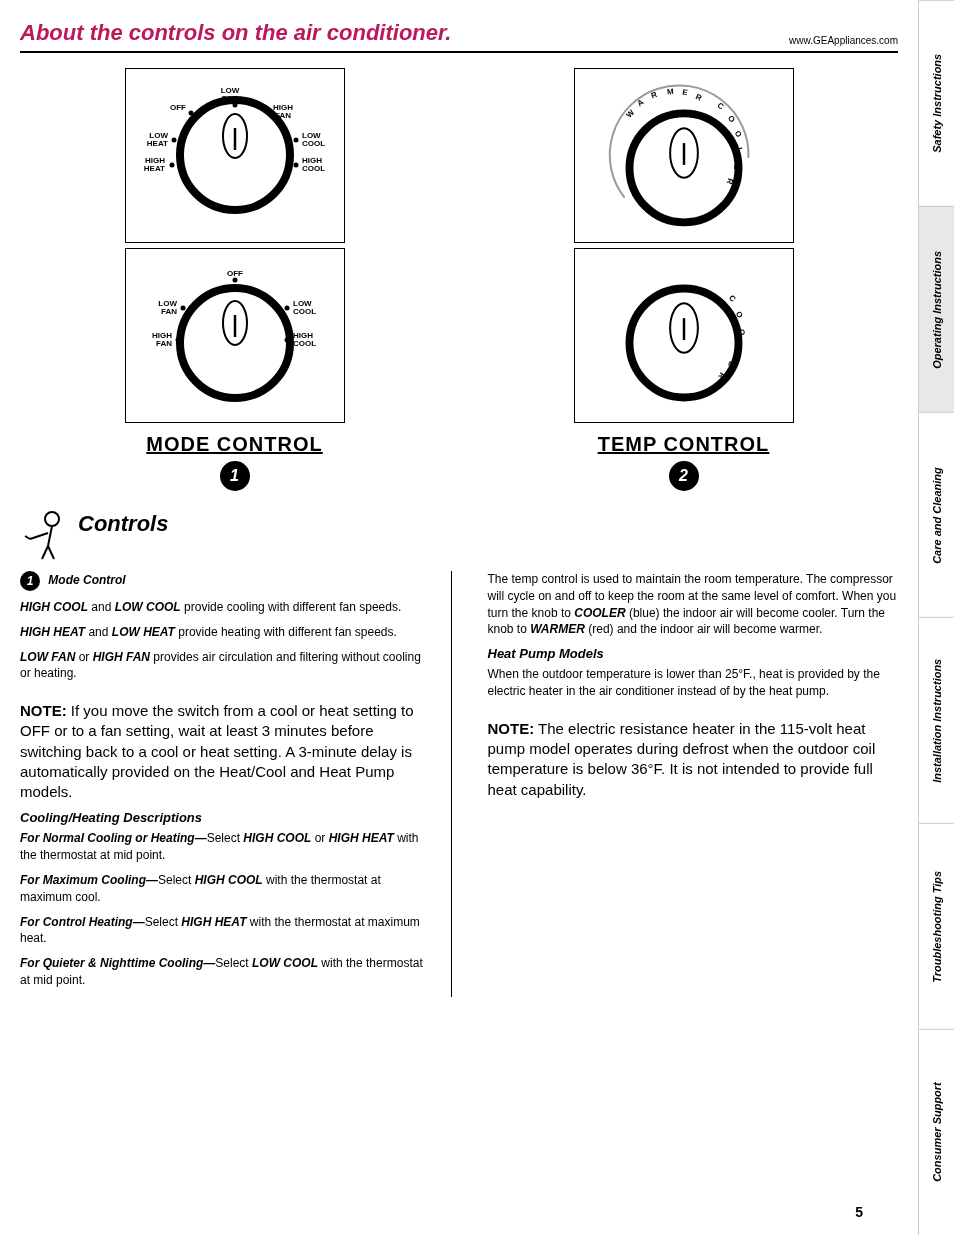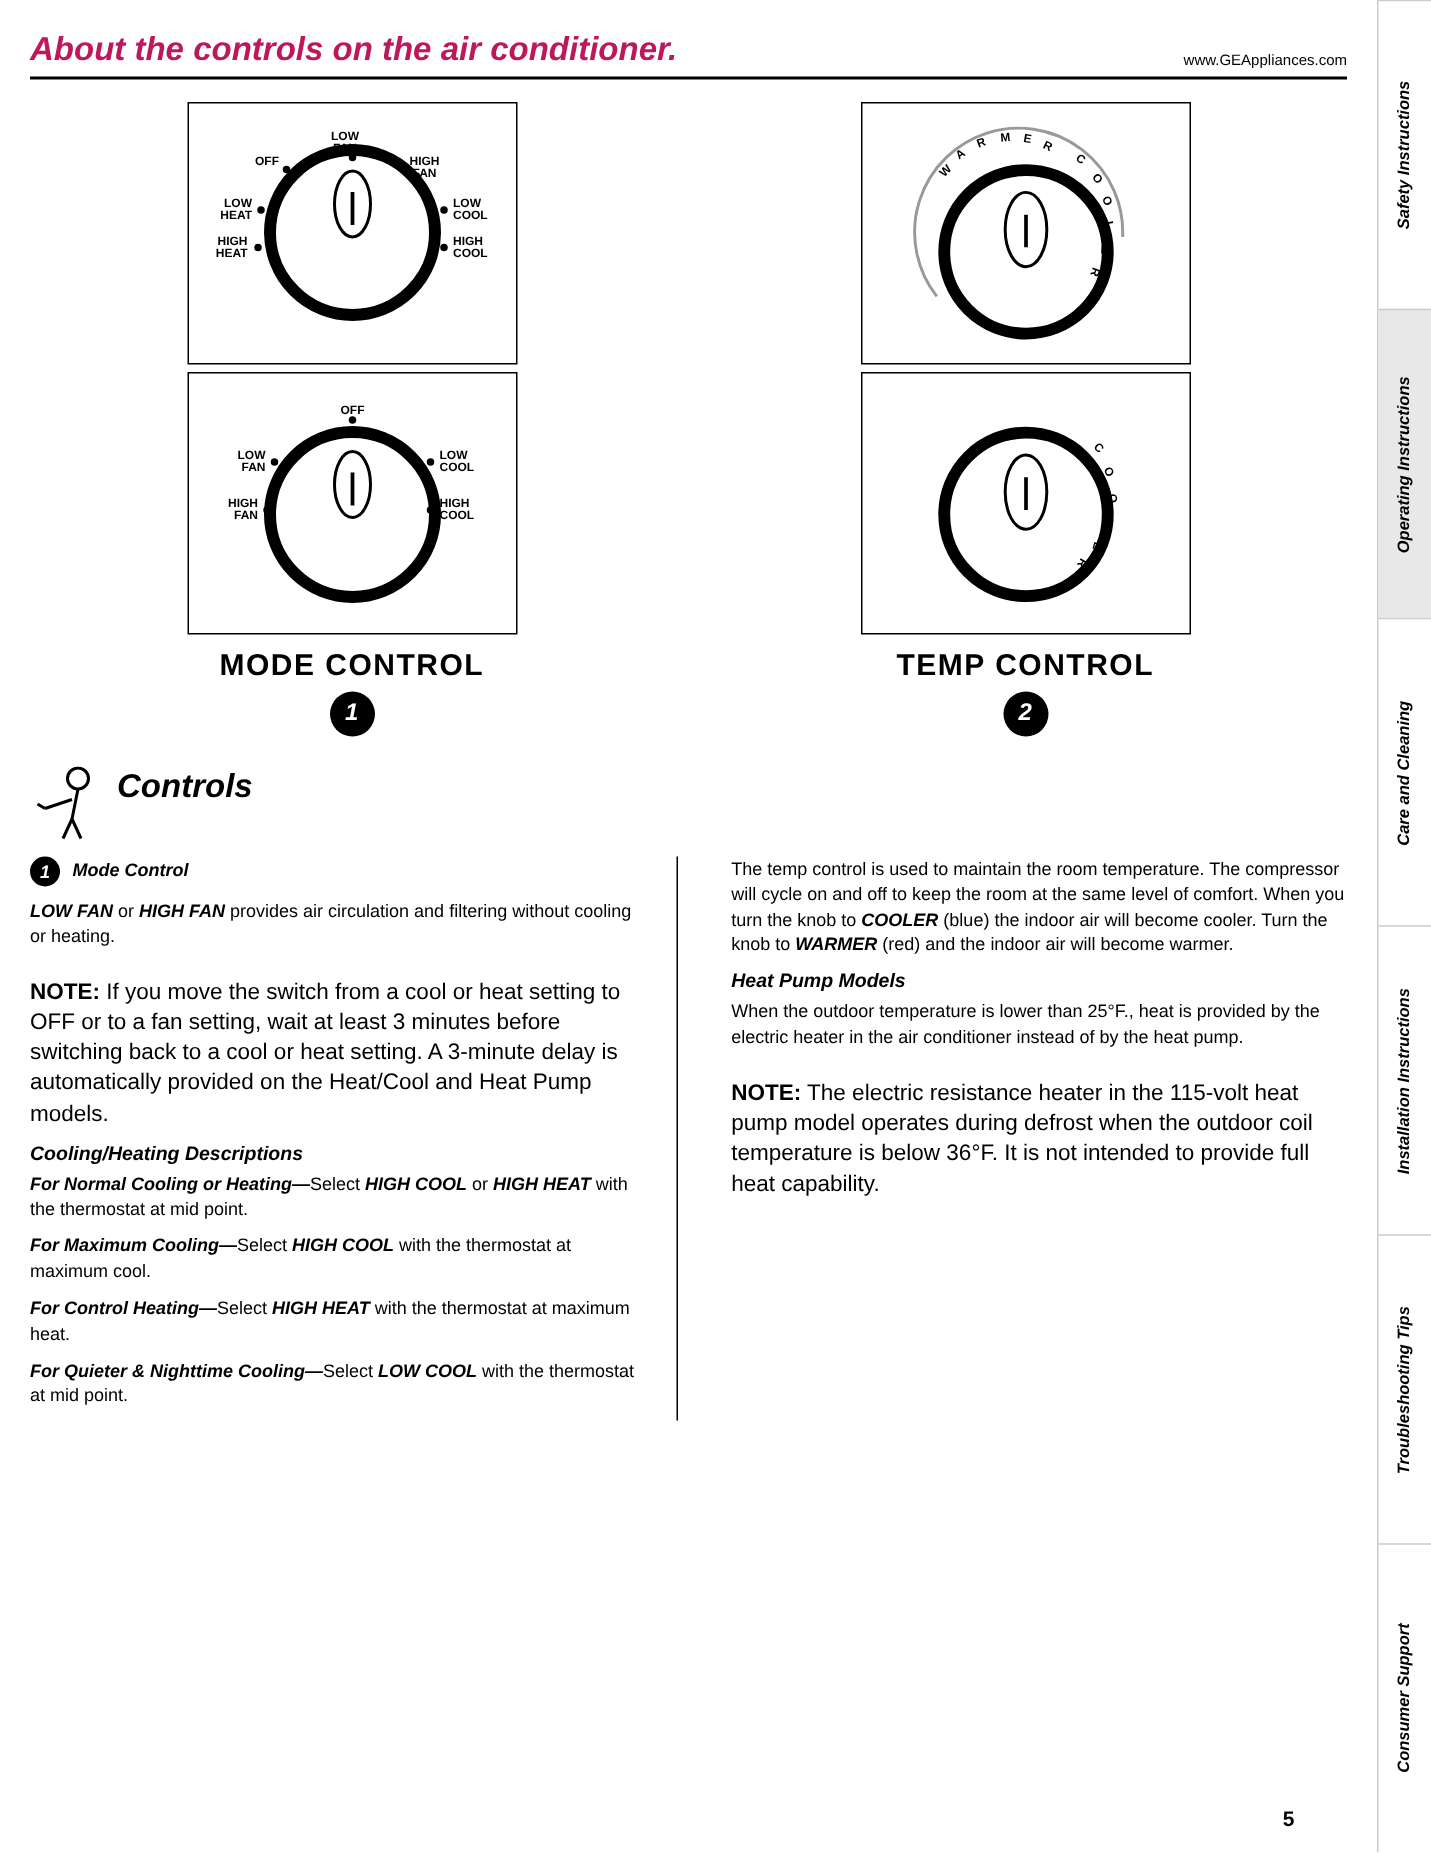--- a/index.html
+++ b/index.html
@@ -69,20 +69,21 @@
     .website-url {
       font-size: 10px;
       color: #000;
     }
 
     
     .diagrams-section {
       display: flex;
       gap: 20px;
       margin-bottom: 20px;
+      text-decoration: underline;
     }
 
     .diagram-column {
       flex: 1;
       display: flex;
       flex-direction: column;
       align-items: center;
     }
 
     .diagram-box {
@@ -354,20 +355,26 @@
     </div>
     <div class="controls-title">Controls</div>
   </div>
 
   <div class="controls-section">
 
     <div class="left-col">
       <div class="para">
         <span class="section-number">1</span>
         <span class="bold-italic">Mode Control</span>
+      </div>
+      <div class="para">
+        <span class="bold-italic">HIGH COOL</span><span> and </span><span class="bold-italic">LOW COOL</span><span> provide cooling with different fan speeds.</span>
+      </div>
+      <div class="para">
+        <span class="bold-italic">HIGH HEAT</span><span> and </span><span class="bold-italic">LOW HEAT</span><span> provide heating with different fan speeds.</span>
       </div>
       <div class="para">
         <span class="bold-italic">LOW FAN</span><span> or </span><span class="bold-italic">HIGH FAN</span><span> provides air circulation and filtering without cooling or heating.</span>
       </div>
       <div class="note-text">
         <span class="bold">NOTE:</span><span> If you move the switch from a cool or heat setting to OFF or to a fan setting, wait at least 3 minutes before switching back to a cool or heat setting. A 3-minute delay is automatically provided on the Heat/Cool and Heat Pump models.</span>
       </div>
 
       <div class="subsection-title">Cooling/Heating Descriptions</div>
 

